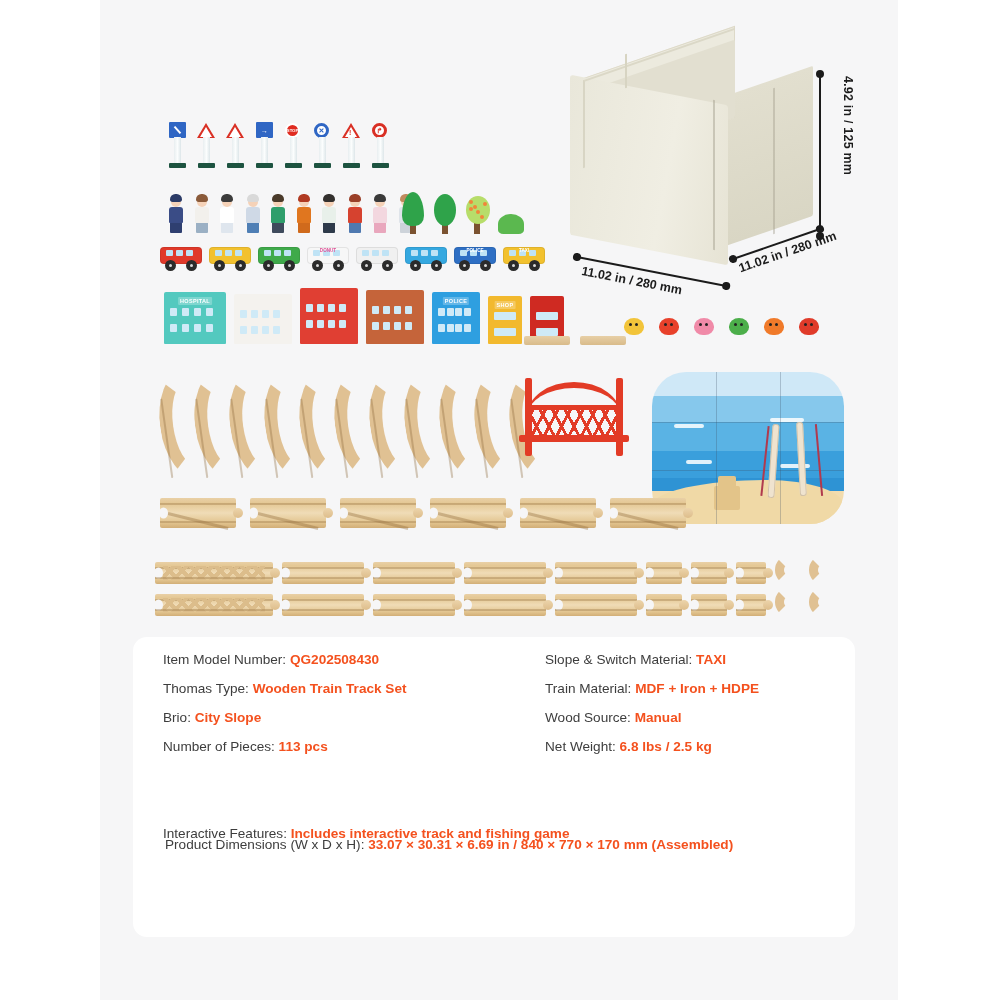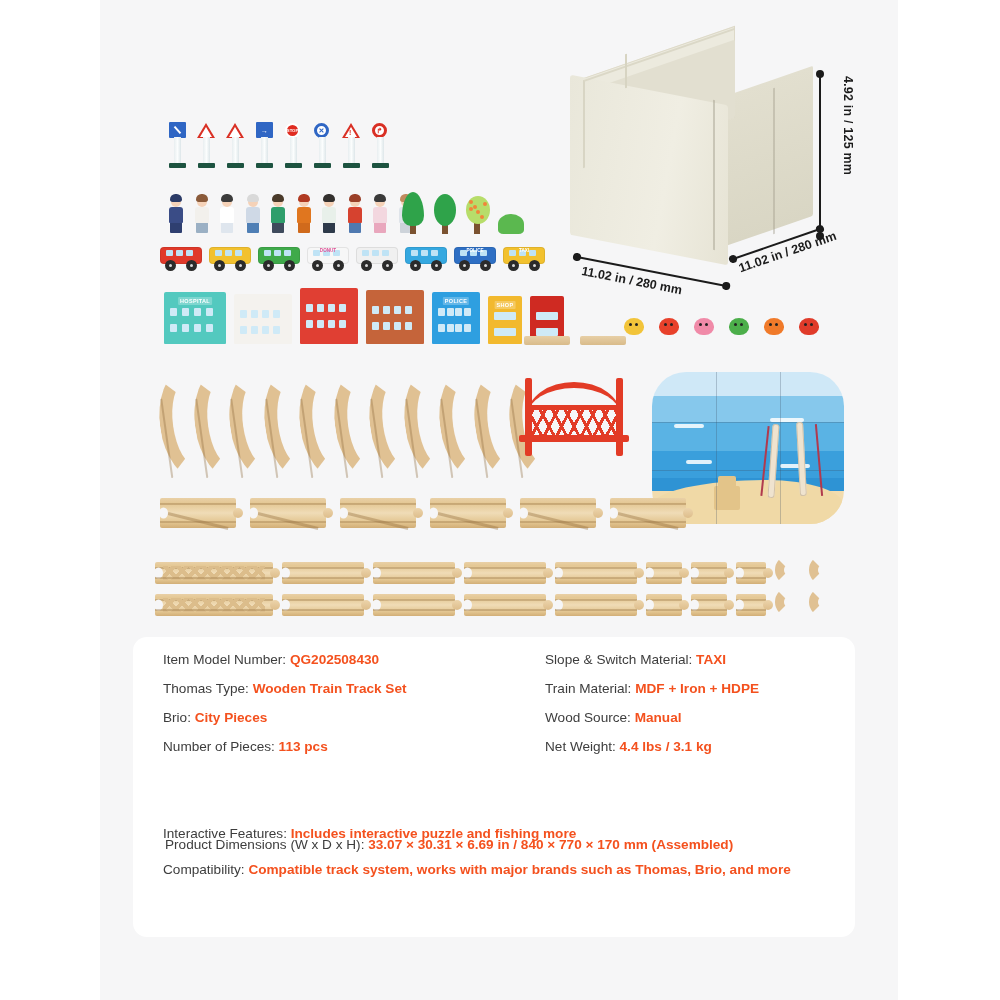--- a/index.html
+++ b/index.html
@@ -853,50 +853,46 @@
     <div class="spec-row" style="left:30px; top:15px;">
       <span class="k">Item Model Number:</span>
       <span class="v">QG202508430</span>
     </div>
     <div class="spec-row" style="left:30px; top:44px;">
       <span class="k">Thomas Type:</span>
       <span class="v">Wooden Train Track Set</span>
     </div>
     <div class="spec-row" style="left:30px; top:73px;">
       <span class="k">Brio:</span>
-      <span class="v">City Pieces</span>
+      <span class="v">City Slope</span>
     </div>
     <div class="spec-row" style="left:30px; top:102px;">
       <span class="k">Number of Pieces:</span>
       <span class="v">113 pcs</span>
     </div>
 
     <div class="spec-row" style="left:412px; top:15px;">
       <span class="k">Slope &amp; Switch Material:</span>
       <span class="v">TAXI</span>
     </div>
     <div class="spec-row" style="left:412px; top:44px;">
       <span class="k">Train Material:</span>
       <span class="v">MDF + Iron + HDPE</span>
     </div>
     <div class="spec-row" style="left:412px; top:73px;">
       <span class="k">Wood Source:</span>
       <span class="v">Manual</span>
     </div>
     <div class="spec-row" style="left:412px; top:102px;">
       <span class="k">Net Weight:</span>
-      <span class="v">4.4 lbs / 3.1 kg</span>
+      <span class="v">6.8 lbs / 2.5 kg</span>
     </div>
 
     <div class="spec-row" style="left:32px; top:160px;margin-top:40px;">
       <span class="k">Product Dimensions (W x D x H):</span>
       <span class="v">33.07 × 30.31 × 6.69 in /  840 × 770 × 170 mm (Assembled)</span>
     </div>
     <div class="spec-row" style="left:30px; top:189px;">
       <span class="k">Interactive Features:</span>
-      <span class="v">Includes interactive puzzle and fishing more</span>
-    </div>
-    <div class="spec-row wrap" style="left:30px; top:218px; width:680px; line-height:29px;">
-      <span class="k">Compatibility:</span>
-      <span class="v">Compatible track system, works with major brands such as Thomas, Brio, and more</span>
+      <span class="v">Includes interactive track and fishing game</span>
     </div>
   </div>
 </div>
 
 </body></html>

